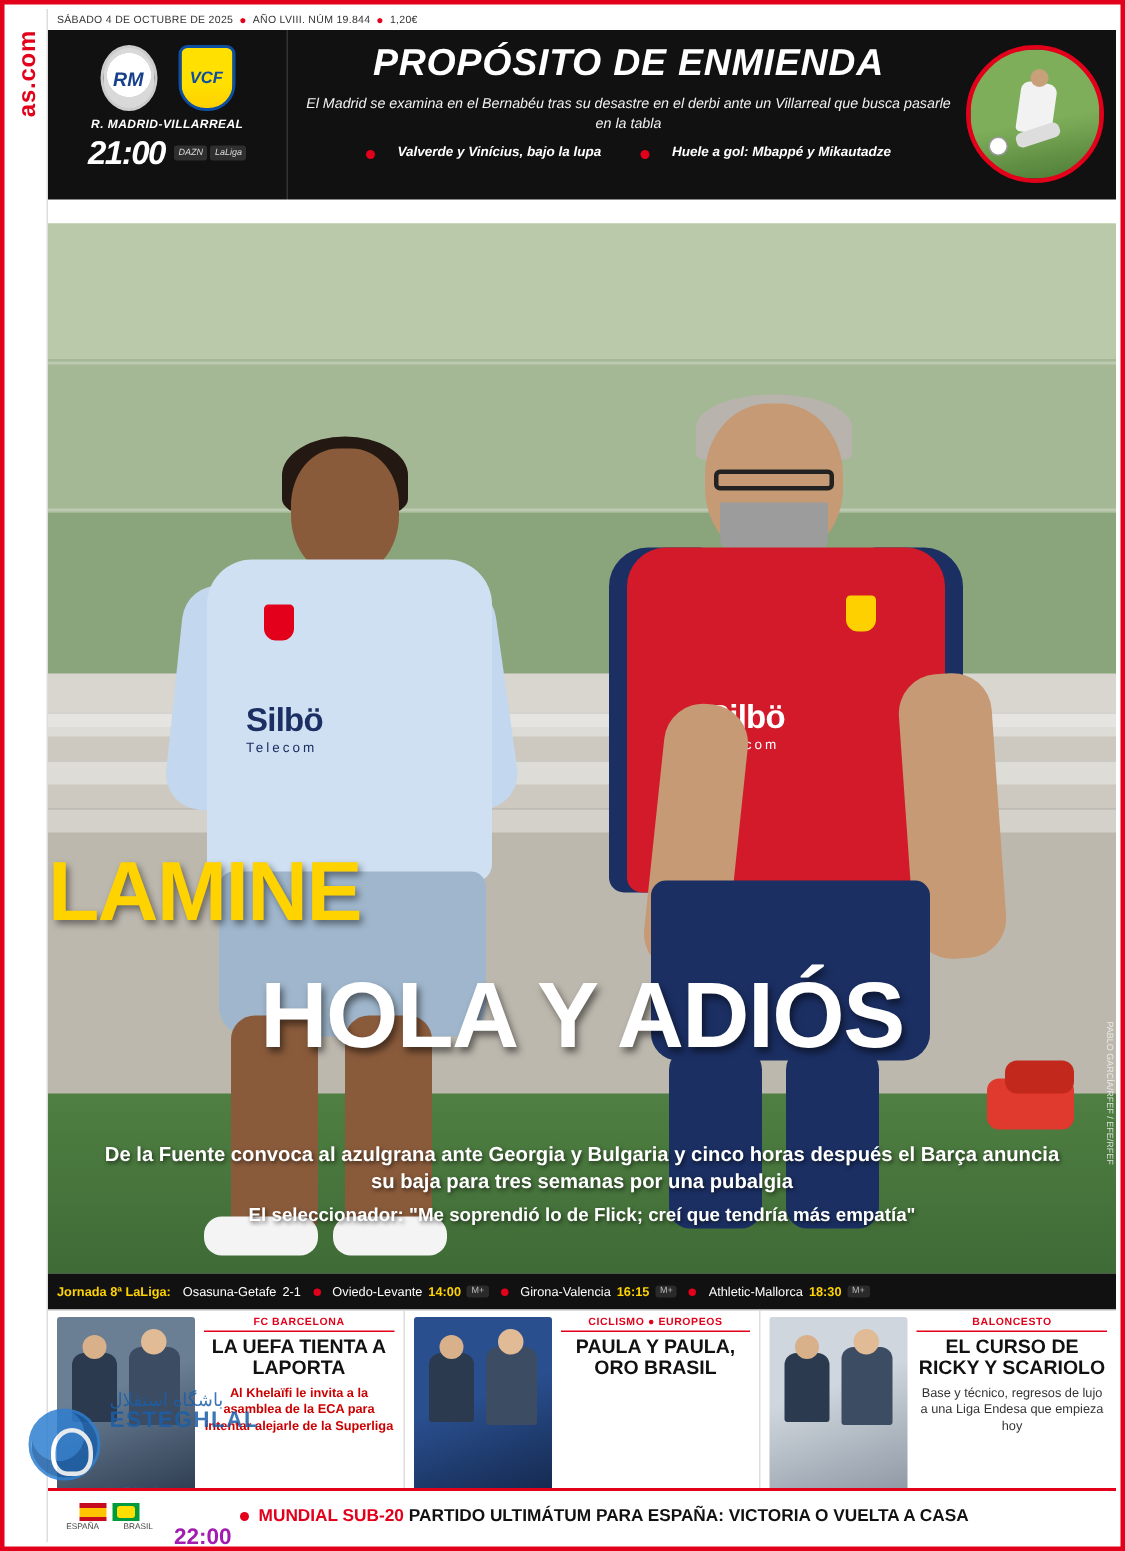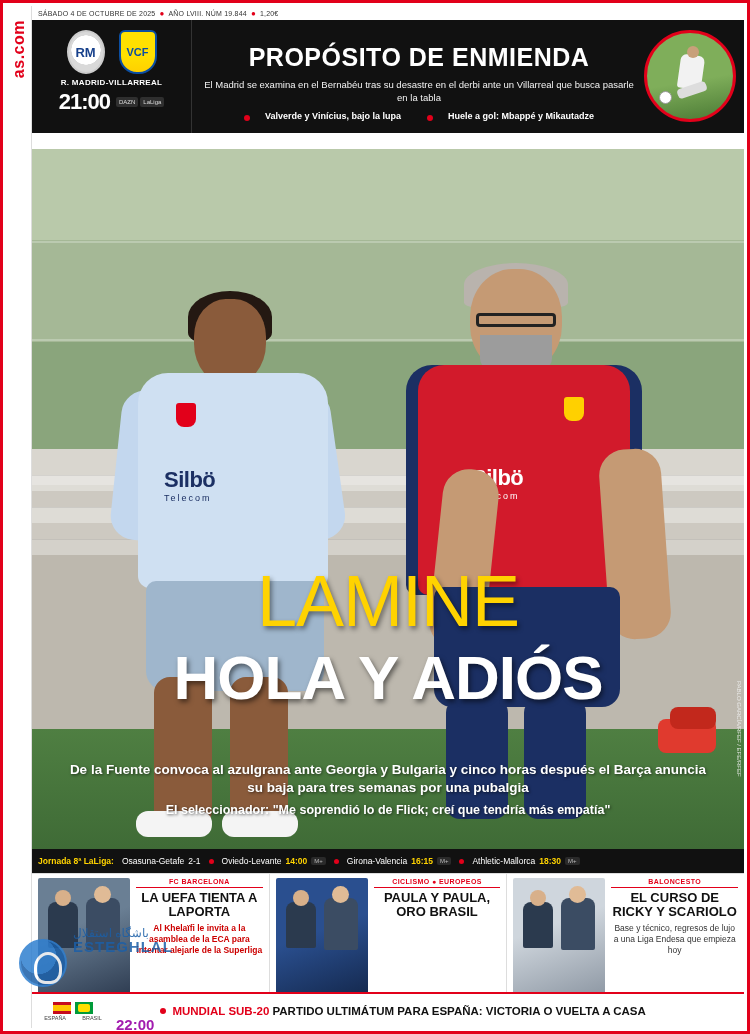--- a/index.html
+++ b/index.html
@@ -31,21 +31,21 @@
   .dateline {
     position: absolute; left: 29px; top: 3px; right: 3px; height: 14px;
     background: #ffffff; color: #333; font-size: 7px;
     display: flex; align-items: center; padding-left: 6px; letter-spacing: .2px;
   }
   .dateline .dot { color: #e2001a; margin: 0 4px; font-size: 8px; }
 
   
   .header {
     position: absolute; left: 29px; top: 17px; right: 3px; height: 144px;
-    background: #111; color: #fff; display: flex;
+    background: #111; color: #fff; display: flex; font-style: italic;
   }
   .match-box {
     width: 160px; padding: 6px 4px 4px 4px; display: flex;
     flex-direction: column; align-items: center; border-right: 1px solid #333;
   }
   .crests { display: flex; align-items: center; gap: 14px; margin-top: 4px; }
   .crest { width: 38px; height: 44px; position: relative; }
   .crest-rm {
     width: 38px; height: 44px; border-radius: 50%;
     background: radial-gradient(circle at 50% 45%, #fff 0 52%, #d9d9d9 53% 100%);
@@ -64,21 +64,21 @@
   .match-kick { display: flex; align-items: center; gap: 6px; margin-top: 2px; }
   .match-time { font-size: 22px; font-weight: bold; letter-spacing: -1px; }
   .chan { display: flex; gap: 2px; }
   .chan span {
     background: #2f2f2f; color: #ddd; font-size: 6px; padding: 2px 3px;
     border-radius: 2px; line-height: 1.1;
   }
   .headline-box { flex: 1; padding: 8px 10px 4px 12px; }
   .kicker-title {
     text-align: center; font-size: 25px; font-weight: bold;
-    letter-spacing: .5px; margin-top: 15px;
+    letter-spacing: .5px; margin-top: 0;
   }
   .kicker-sub {
     text-align: center; font-size: 9.5px; line-height: 1.35;
     margin-top: 7px; color: #f2f2f2;
   }
   .bullets {
     display: flex; justify-content: center; gap: 26px; margin-top: 6px;
     font-size: 9px; font-weight: bold;
   }
   .bullets .b { display: flex; align-items: flex-end; gap: 15px; }
@@ -198,22 +198,22 @@
     background: #1b2f63; border-radius: 14px; }
   .p2 .leg-r { position: absolute; left: 132px; top: 430px; width: 62px; height: 120px;
     background: #1b2f63; border-radius: 14px; }
   .boots { position: absolute; right: 28px; bottom: 96px; width: 58px; height: 34px;
     background: #e03a2e; border-radius: 8px; }
   .boots:after { content:''; position:absolute; left: 12px; top: -12px; width: 46px; height: 22px;
     background: #c2281c; border-radius: 8px; }
 
   
   .bigtitle {
-    position: absolute; left: 0; right: 0; top: 418px; text-align: center;
-    font-size: 72px; font-weight: normal; color: #ffd300;
+    position: absolute; left: 0; right: 0; top: 418px; 
+    font-size: 56px; font-weight: bold; color: #ffd300;
     letter-spacing: -1px; text-shadow: 2px 3px 5px rgba(0,0,0,.45);
     line-height: .95;
   }
   .bigtitle2 {
     position: absolute; left: 0; right: 0; top: 500px; text-align: center;
     font-size: 62px; font-weight: bold; color: #ffffff;
     letter-spacing: -1px; text-shadow: 2px 3px 5px rgba(0,0,0,.5);
     line-height: .95;
   }
   .photo-credit {

